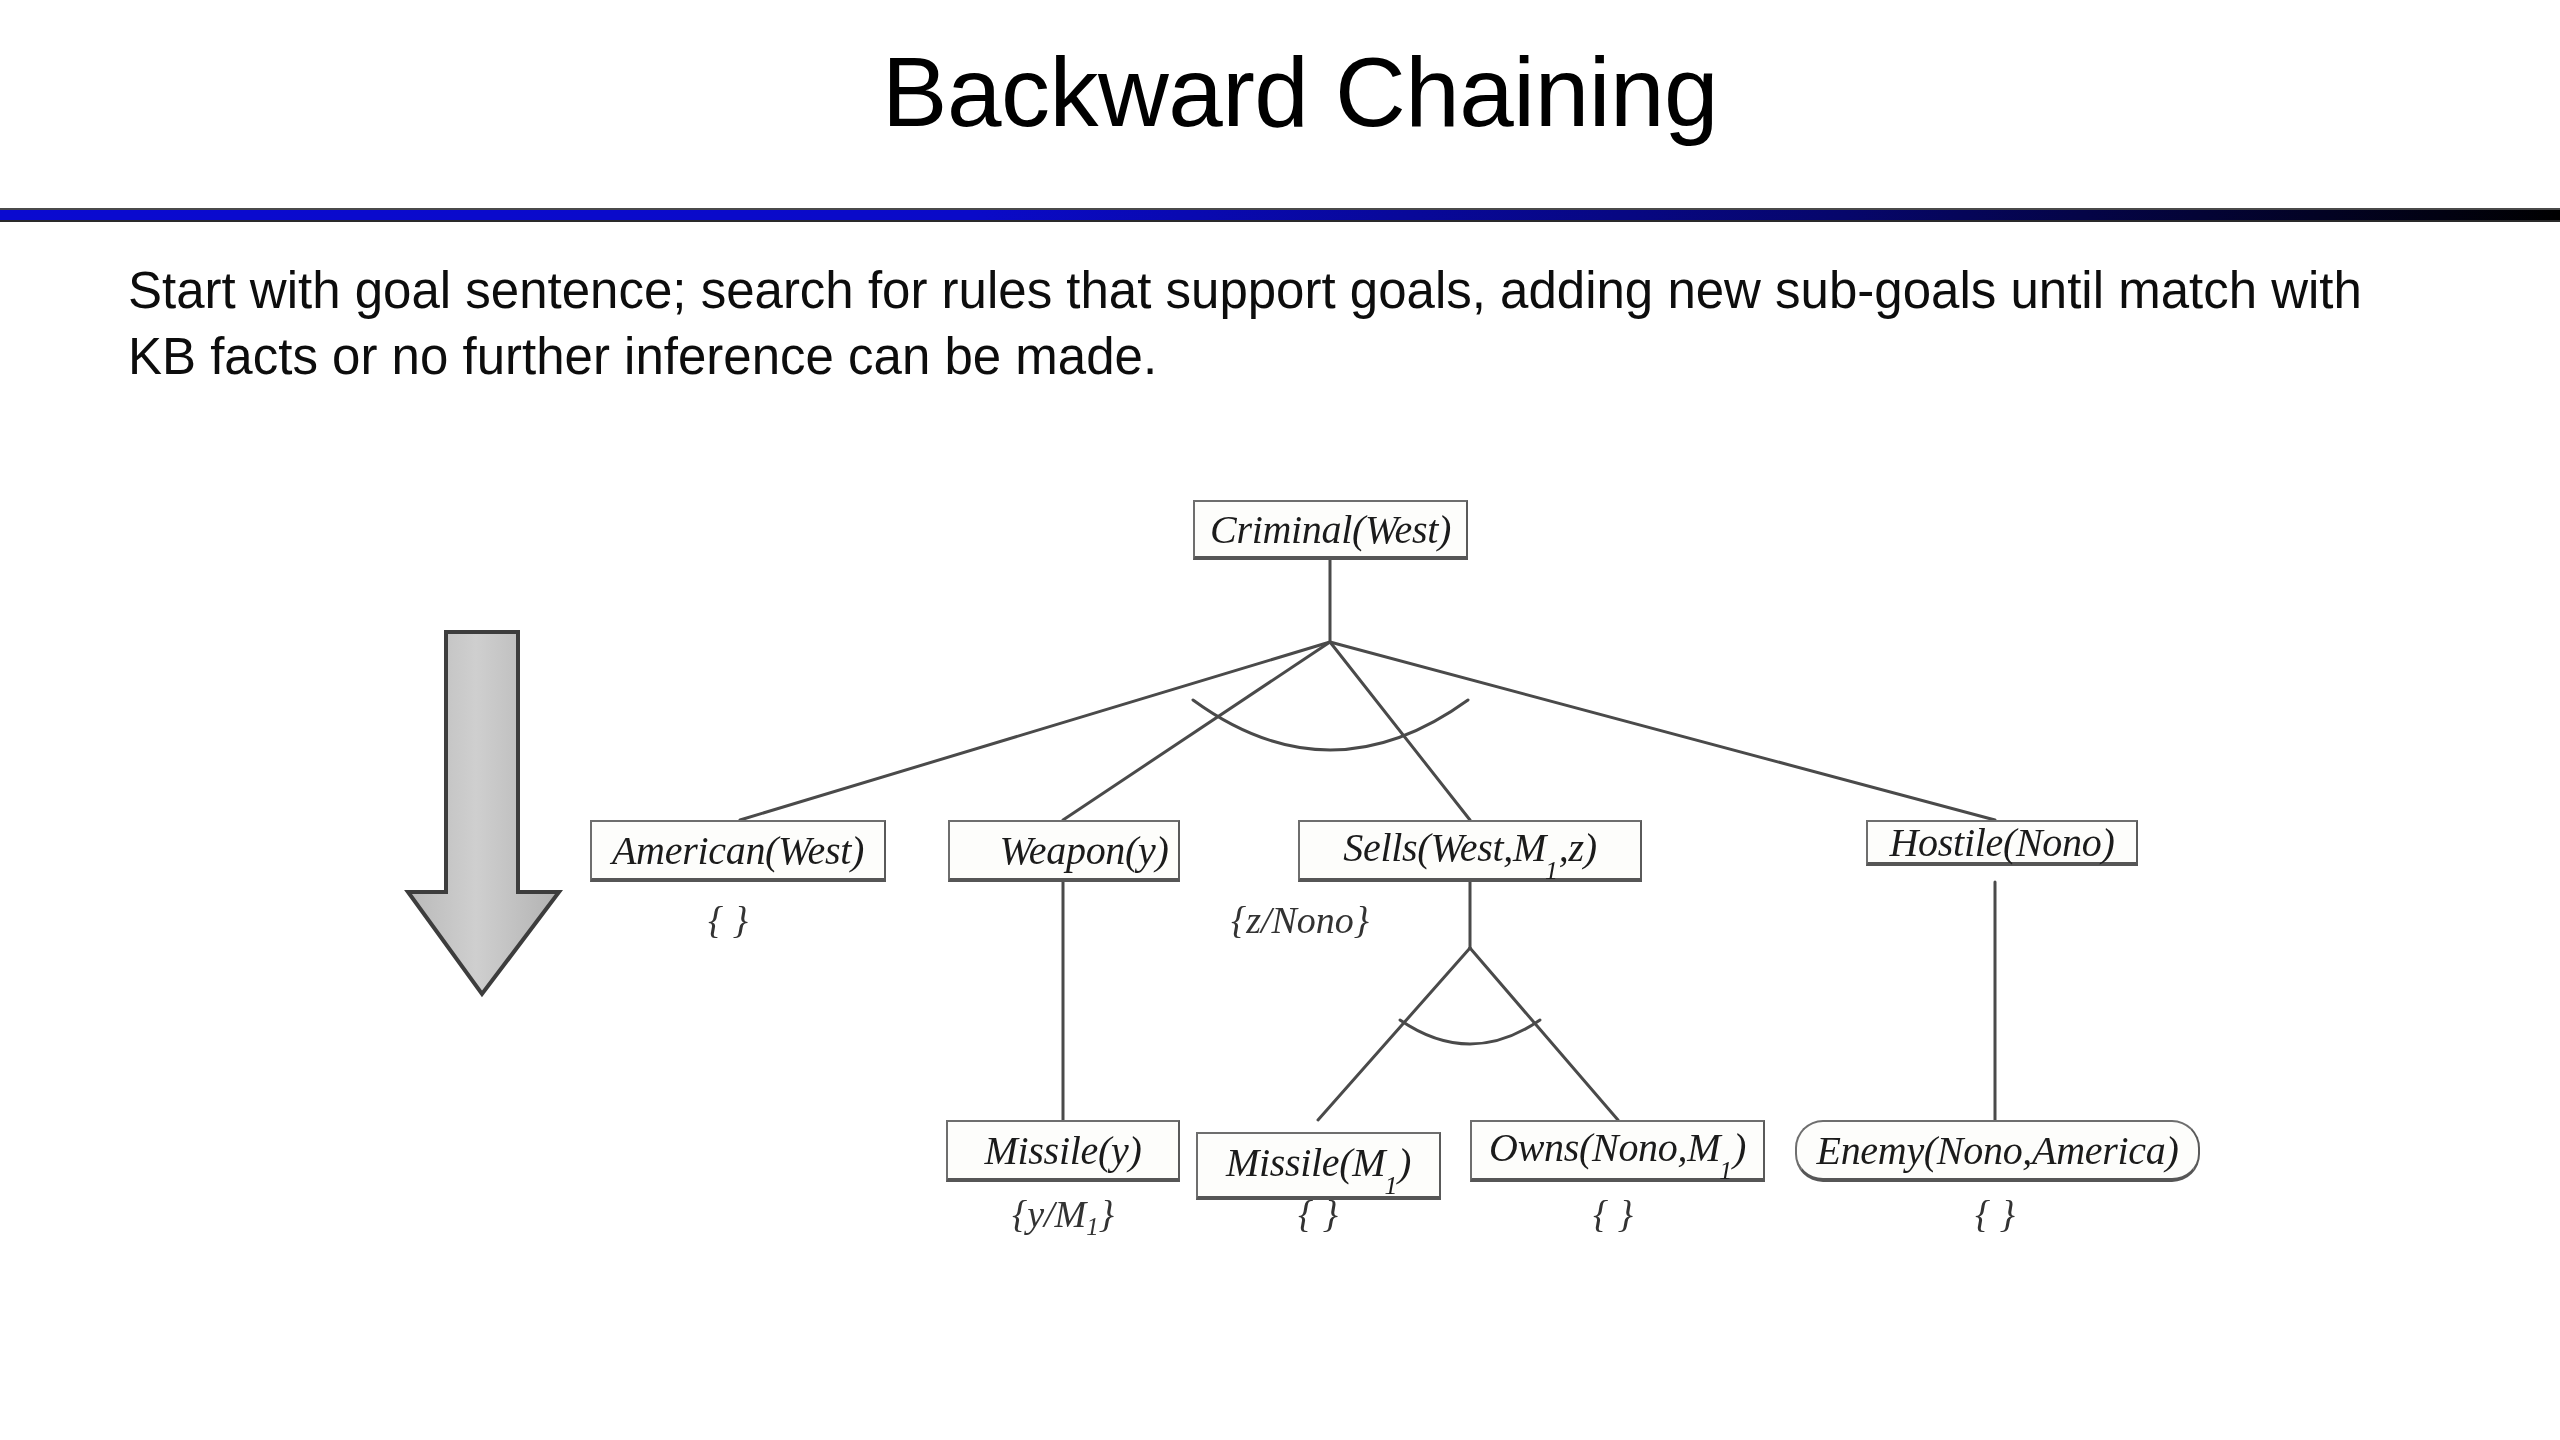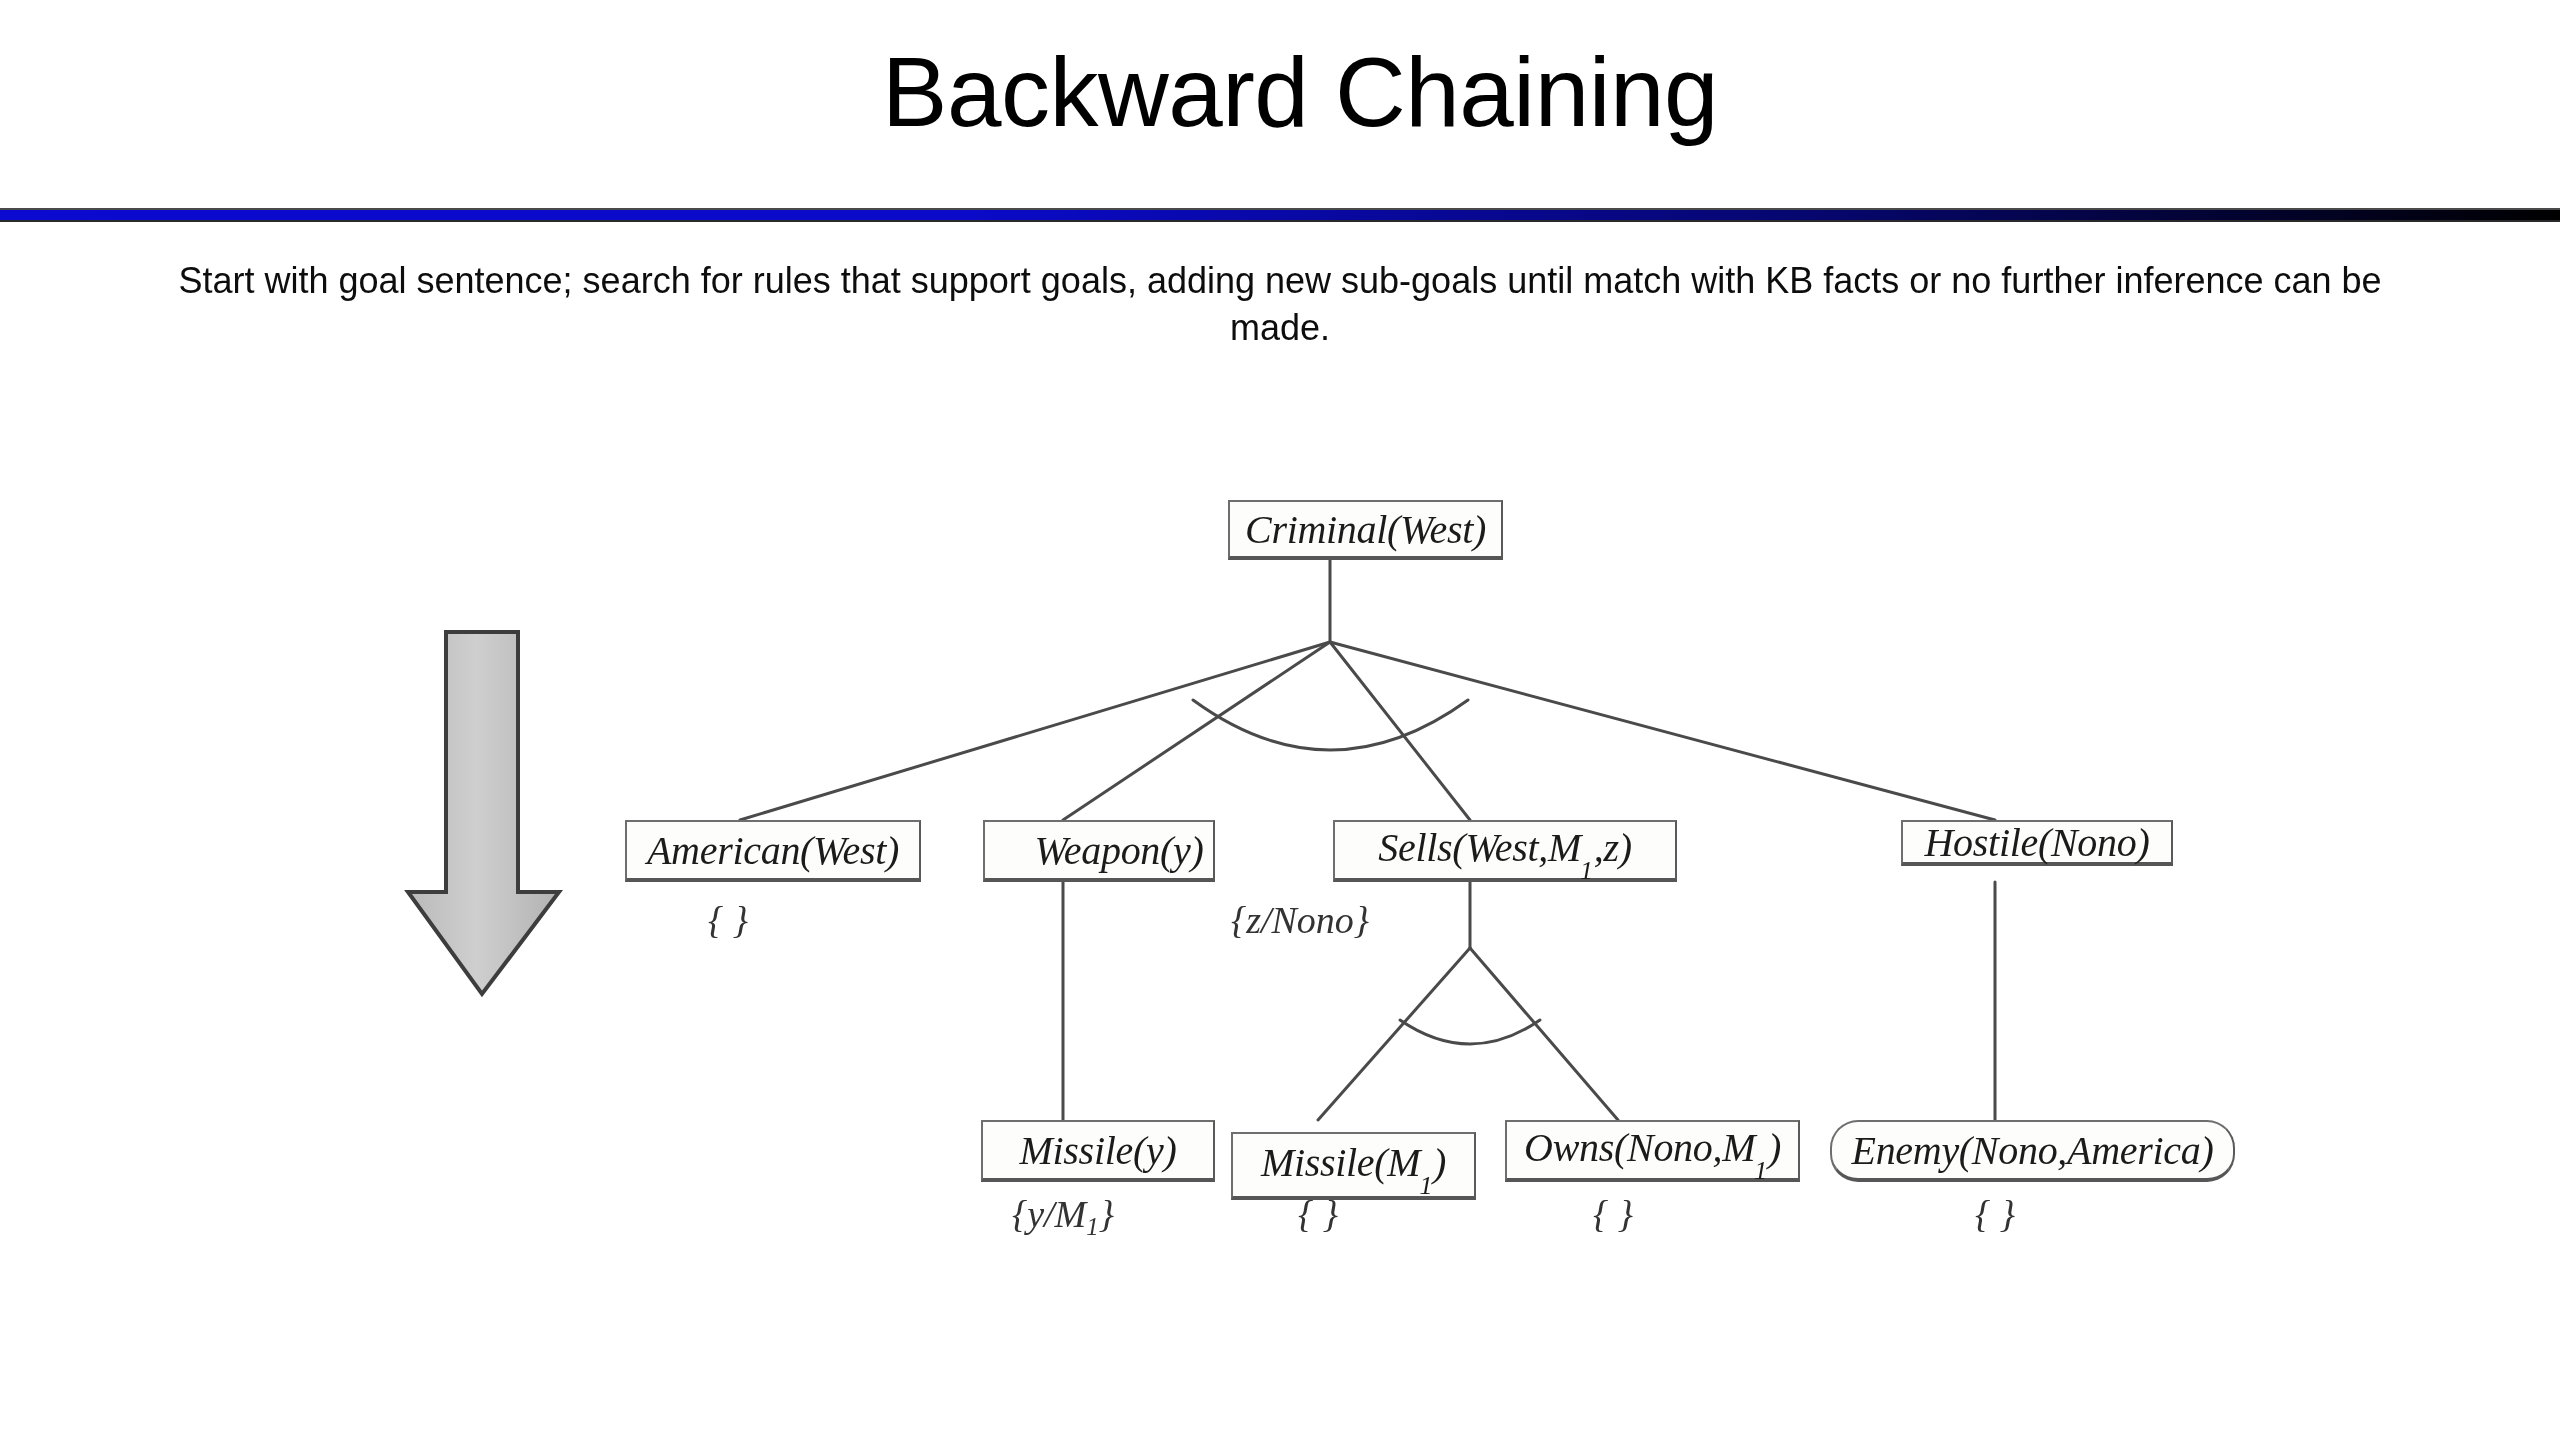--- a/index.html
+++ b/index.html
@@ -49,23 +49,23 @@
     border-top: 2px solid #4a4a4a;
     border-bottom: 2px solid #2a2a2a;
     box-sizing: border-box;
   }
 
   .slide-subtitle {
     position: absolute;
     top: 258px;
     left: 128px;
     width: 2304px;
-    text-align: center;
+    text-align: left;
     font-family: "Liberation Sans", sans-serif;
-    font-size: 36px;
+    font-size: 51px;
     font-weight: 400;
     line-height: 1.30;
     color: #0d0d0d;
   }
 
   
   .diagram {
     position: absolute;
     top: 0;
     left: 0;
@@ -85,21 +85,20 @@
     border-bottom: 4px solid #565656;
     display: flex;
     align-items: center;
     justify-content: center;
     font-family: "Liberation Serif", serif;
     font-style: italic;
     font-size: 40px;
     color: #1b1b1b;
     white-space: nowrap;
     letter-spacing: -0.3px;
-    margin-left: 35px;
   }
   .node .sub {
     font-size: 26px;
     font-style: italic;
     vertical-align: sub;
     position: relative;
     top: 9px;
     left: -1px;
   }
 

